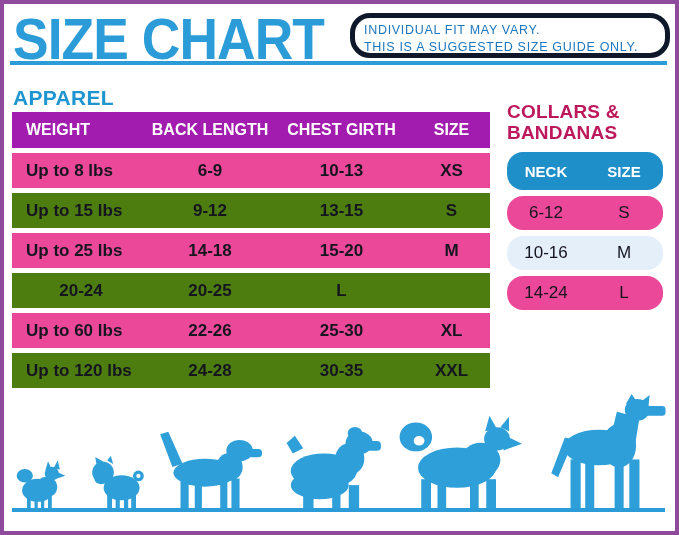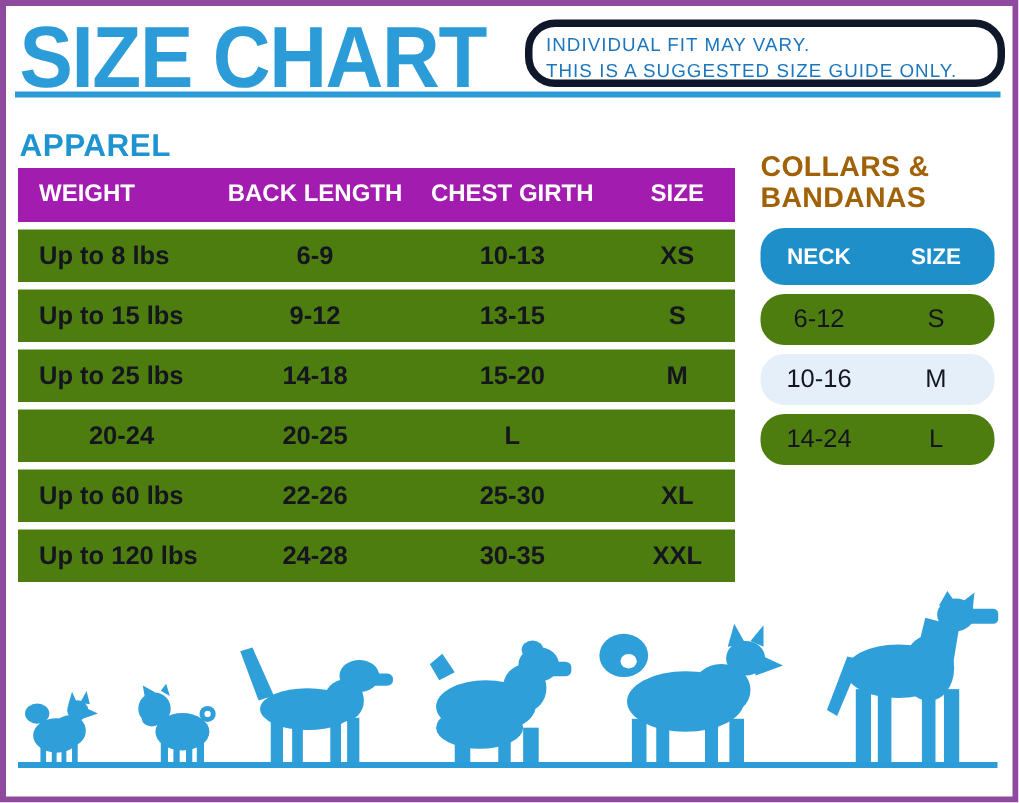--- a/index.html
+++ b/index.html
@@ -13,27 +13,27 @@
   .title-underline{position:absolute;left:6px;top:57px;width:657px;height:4px;
          background:#2B9CD8;}
   .note-box{position:absolute;left:346px;top:9px;width:320px;height:45px;
          border:5px solid #0f172a;border-radius:20px;padding:4px 0 0 9px;}
   .note-line{font-size:12.5px;line-height:17px;letter-spacing:0.7px;
          color:#1C76BE;font-weight:400;white-space:nowrap;}
   
   .apparel-heading{position:absolute;left:9px;top:82px;font-size:21px;
          font-weight:700;color:#1E95D0;letter-spacing:0.3px;}
   .collars-heading{position:absolute;left:503px;top:97px;font-size:19px;
-         font-weight:700;color:#a16207;line-height:21px;letter-spacing:0.2px;}
+         font-weight:700;color:#be185d;line-height:21px;letter-spacing:0.2px;}
   
   .apparel-table{position:absolute;left:8px;top:108px;width:478px;}
   .a-grid{display:grid;grid-template-columns:138px 120px 143px 77px;align-items:center;}
   .a-head{height:36px;background:#a21caf;color:#ffffff;font-weight:700;font-size:16px;}
   .a-row{height:35px;margin-top:5px;font-weight:700;font-size:17px;color:#15151F;}
-  .row-medium{background:#4d7c0f;}
+  .row-medium{background:#ec4899;}
   .row-light{background:#4d7c0f;}
   .cell-left{padding-left:14px;text-align:left;}
   .cell-center{text-align:center;}
   
   .collars-table{position:absolute;left:503px;top:148px;width:156px;}
   .c-grid{display:grid;grid-template-columns:78px 78px;align-items:center;border-radius:16px;}
   .c-head{height:38px;background:#1E8FC9;color:#ffffff;font-weight:700;font-size:15px;}
   .c-row{height:34px;margin-top:6px;font-weight:400;font-size:17px;color:#15151F;}
   .c-row-light{background:#E4EFFA;}
   

